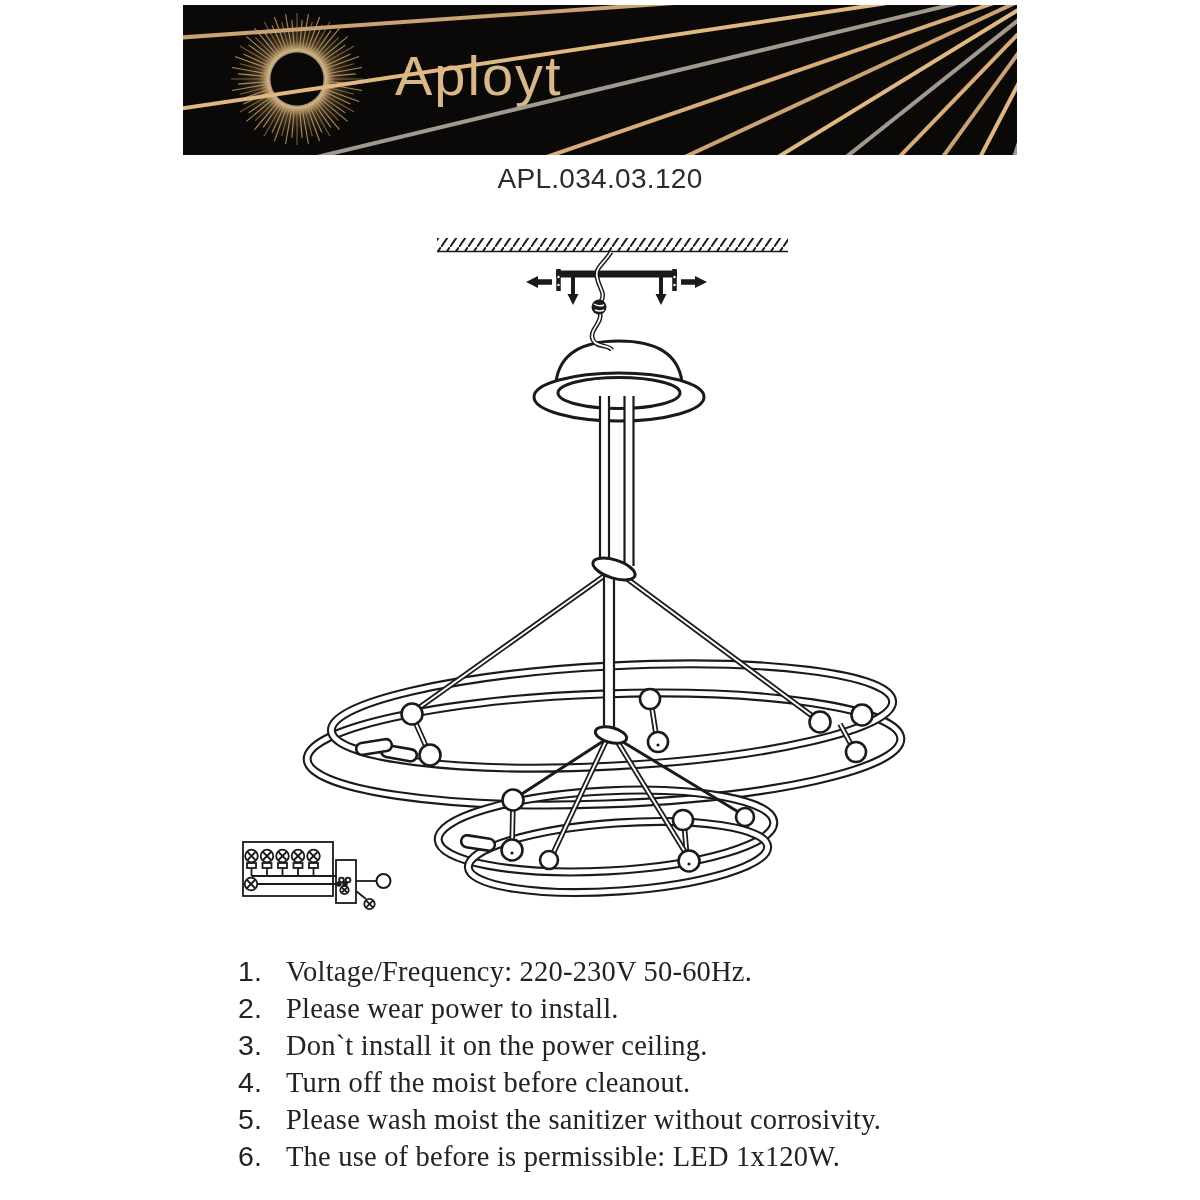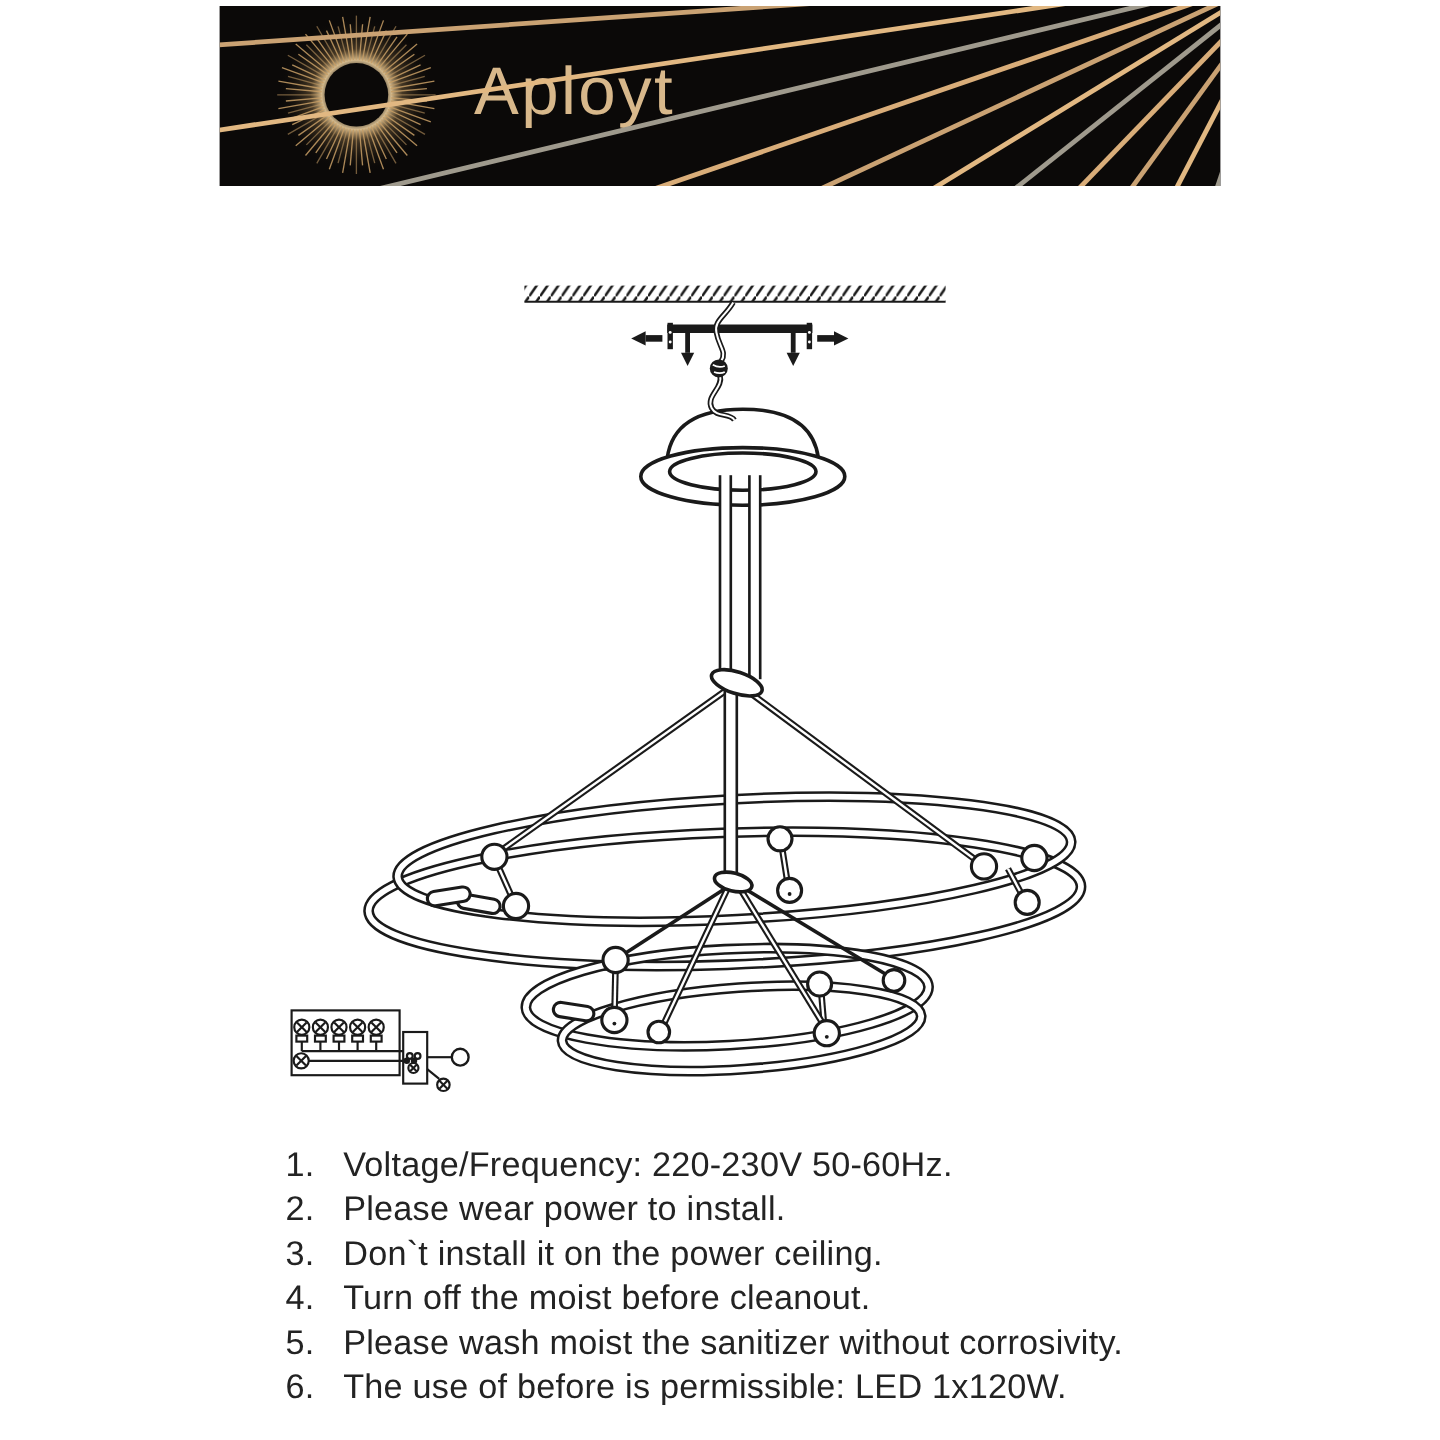--- a/index.html
+++ b/index.html
@@ -25,21 +25,21 @@
   }
   
   .drawing{position:absolute;left:0;top:0;width:1200px;height:1200px;}
   
   .instructions{
     position:absolute;left:238px;top:953px;width:800px;
     font-size:28.5px;line-height:37px;color:#232323;letter-spacing:.2px;
   }
   .instr-row{display:flex;}
   .instr-row .num{width:48px;flex:0 0 48px;}
-  .instr-row .txt{flex:1;}
+  .instr-row .txt{flex:1;font-family:Liberation Serif, serif;}
 </style>
 </head>
 <body>
 
 <svg class="drawing" viewBox="0 0 1200 1200" width="1200" height="1200">
   <defs>
     <pattern id="hatch" width="9" height="13" patternUnits="userSpaceOnUse">
       <line x1="0" y1="13" x2="9" y2="0" stroke="#1a1a1a" stroke-width="2.1"></line>
     </pattern>
   </defs>
@@ -357,20 +357,21 @@
         <line x1="892" y1="-30" x2="211.23479695018295" y2="674.9530043318783" stroke="#d9ad79" stroke-width="4"></line>
         <line x1="892" y1="-30" x2="315.97045275337643" y2="762.8366544874485" stroke="#caa273" stroke-width="4"></line>
         <line x1="892" y1="-30" x2="439.4863590296669" y2="839.2706165146574" stroke="#e2b882" stroke-width="4"></line>
         <line x1="892" y1="-30" x2="581.0414367230098" y2="899.3571821020754" stroke="#9f9a8d" stroke-width="4"></line>
         <line x1="892" y1="-30" x2="738.6942242605736" y2="937.9345737832349" stroke="#d9ad79" stroke-width="4"></line>
       </g>
   </svg>
 </header>
 
 <div class="title-block">
+  <div>APL.034.03.120</div>
 </div>
 
 <div class="instructions">
 
     <div class="instr-row">
       <span class="num">1.</span>
       <span class="txt">Voltage/Frequency: 220-230V 50-60Hz.</span>
     </div>
 
     <div class="instr-row">

